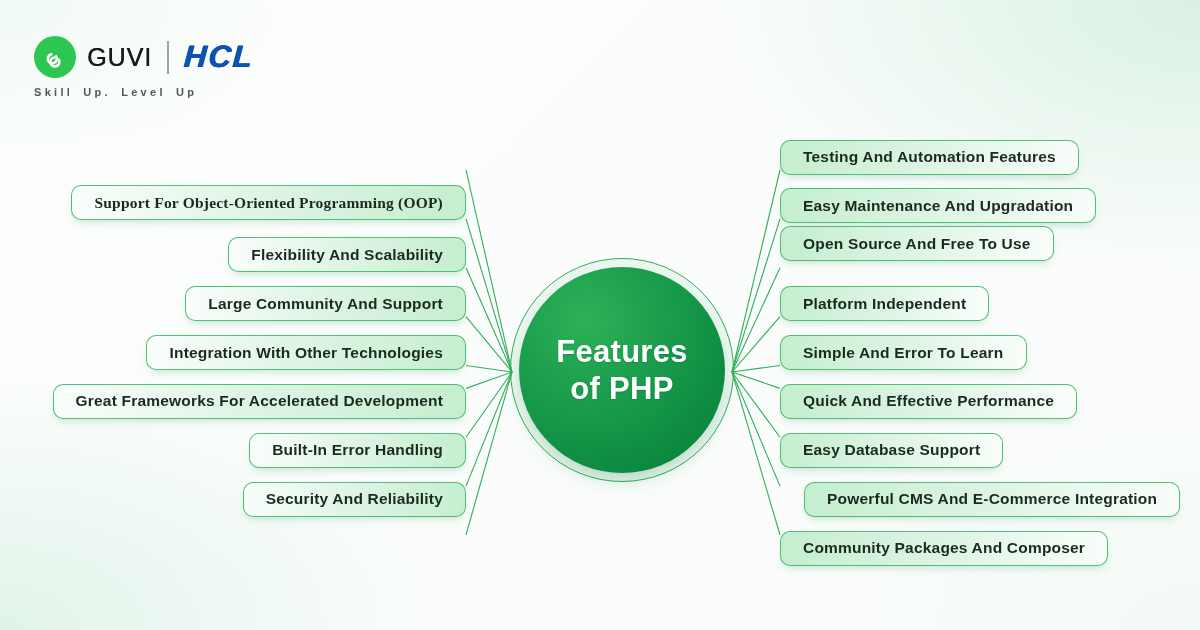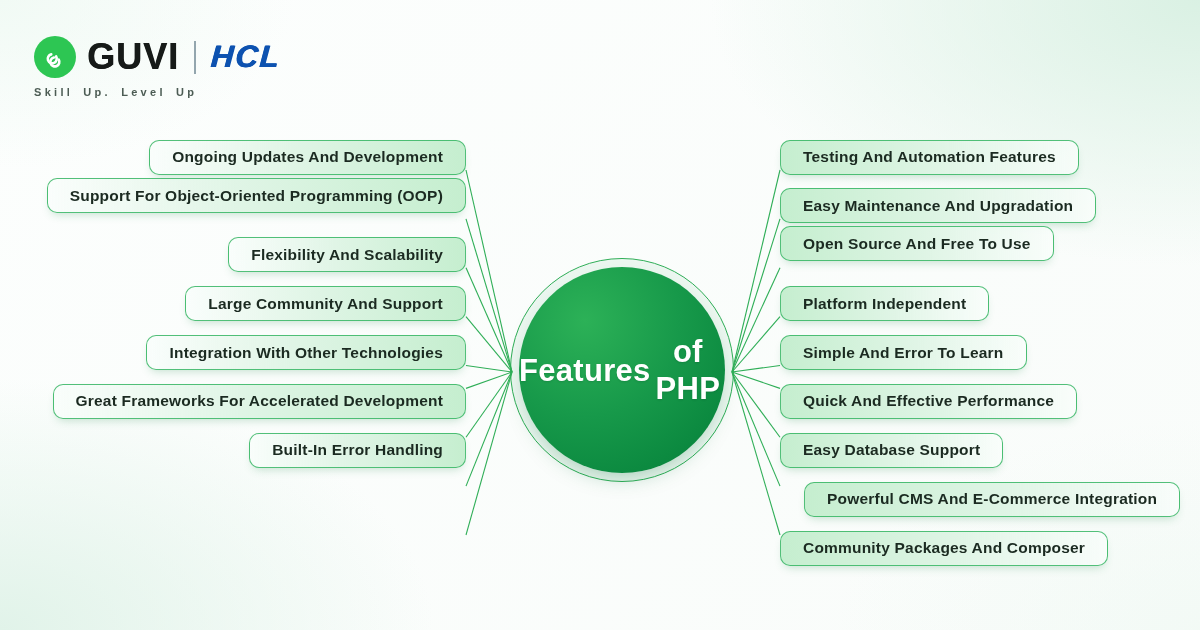--- a/index.html
+++ b/index.html
@@ -19,21 +19,21 @@
   
   .brand { position:absolute; left:34px; top:36px; z-index:5; }
   .brand-row { display:flex; align-items:center; gap:11px; }
   .logo-circle {
     width:42px; height:42px; border-radius:50%;
     background:#2dc653; display:flex; align-items:center; justify-content:center;
     flex:0 0 auto;
   }
   .logo-circle svg { width:30px; height:30px; }
   .guvi-word {
-    font-size:36px; font-weight:700; color:#161a18; letter-spacing:1px;
+    font-size:25px; font-weight:400; color:#161a18; letter-spacing:1px;
     text-shadow:.4px 0 0 currentColor;
   }
   .brand-divider { width:2px; height:33px; background:#93a6ae; margin:0 4px; }
   .hcl-word {
     font-size:31px; font-weight:700; font-style:italic; color:#0d52b0;
     letter-spacing:2px; transform:skewX(-4deg);
     text-shadow:.7px 0 0 currentColor, -.3px 0 0 currentColor;
   }
   .tagline {
     margin-top:8px; font-size:11px; font-weight:700; color:#4c5c54;
@@ -46,21 +46,21 @@
 
   
   .hub {
     position:absolute; left:510px; top:258px; width:224px; height:224px;
     border-radius:50%; border:1.5px solid #2fae57;
     background:rgba(224,243,231,.55); z-index:1;
   }
   .hub-inner {
     position:absolute; inset:8px; border-radius:50%;
     background:radial-gradient(circle at 32% 26%, #2cb157 0%, #17994a 46%, #0c8a40 76%, #077a38 100%);
-    display:flex; flex-direction:row; align-items:center; justify-content:center;
+    display:flex; flex-direction:column; align-items:center; justify-content:center;
     box-shadow:0 10px 22px -8px rgba(10,110,55,.35);
   }
   .hub-title {
     color:#ffffff; font-size:31px; font-weight:700; line-height:37px;
     letter-spacing:.3px; text-align:center; text-shadow:0 1px 2px rgba(0,60,25,.18);
   }
 
   
   .feature-box {
     position:absolute; height:35px; display:inline-flex; align-items:center;
@@ -119,40 +119,40 @@
       <line x1="780" y1="535" x2="732" y2="372"></line>
     </svg>
 
   <div class="hub">
     <div class="hub-inner">
       <span class="hub-title">Features</span>
       <span class="hub-title">of PHP</span>
     </div>
   </div>
 
-<div class="feature-box left" style="top: 139.5px;">
-      <span>Ongoing Updates And Development</span>
-    </div>
-    <div class="feature-box left" style="top: 178px;">
+    <div class="feature-box left" style="top: 185px; font-family: Liberation Serif, serif;">
       <span>Support For Object-Oriented Programming (OOP)</span>
     </div>
     <div class="feature-box left" style="top: 237.25px;">
       <span>Flexibility And Scalability</span>
     </div>
     <div class="feature-box left" style="top: 286.125px;">
       <span>Large Community And Support</span>
     </div>
     <div class="feature-box left" style="top: 335px;">
       <span>Integration With Other Technologies</span>
     </div>
     <div class="feature-box left" style="top: 383.875px;">
       <span>Great Frameworks For Accelerated Development</span>
     </div>
     <div class="feature-box left" style="top: 432.75px;">
       <span>Built-In Error Handling</span>
+    </div>
+    <div class="feature-box left" style="top: 481.625px;">
+      <span>Security And Reliability</span>
     </div>
     <div class="feature-box right" style="top: 139.5px;">
       <span>Testing And Automation Features</span>
     </div>
     <div class="feature-box right" style="top: 188.375px;">
       <span>Easy Maintenance And Upgradation</span>
     </div>
     <div class="feature-box right" style="top: 226px;">
       <span>Open Source And Free To Use</span>
     </div>

